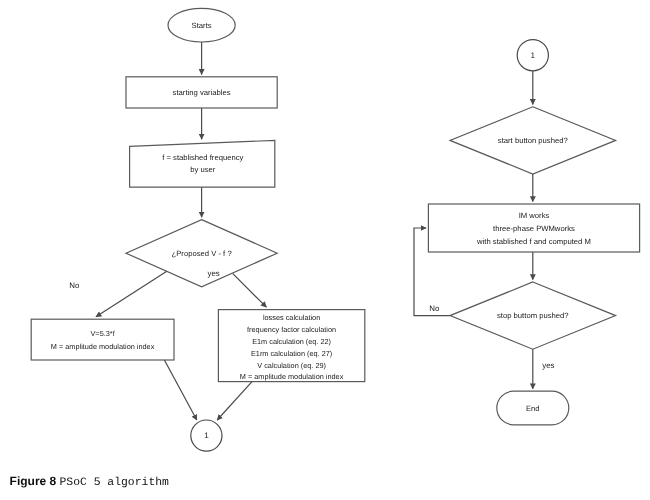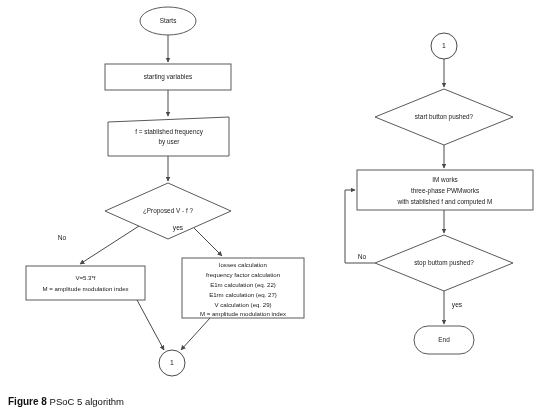--- a/index.html
+++ b/index.html
@@ -77,20 +77,21 @@
     color: #111111;
     white-space: nowrap;
   }
   .caption .caption-label {
     font-weight: bold;
     font-size: 10px;
     margin-top: 48px;
   }
   .caption .caption-title {
     font-weight: normal;
+    font-family: Liberation Mono, monospace;
   }
 </style>
 </head>
 <body>
 
 <div id="figure-root">
 
   <svg id="flowchart" viewBox="0 0 542 390">
     <defs>
       <marker id="arrow" viewBox="0 0 10 10" refX="9" refY="5" markerWidth="5" markerHeight="5" orient="auto-start-reverse">

